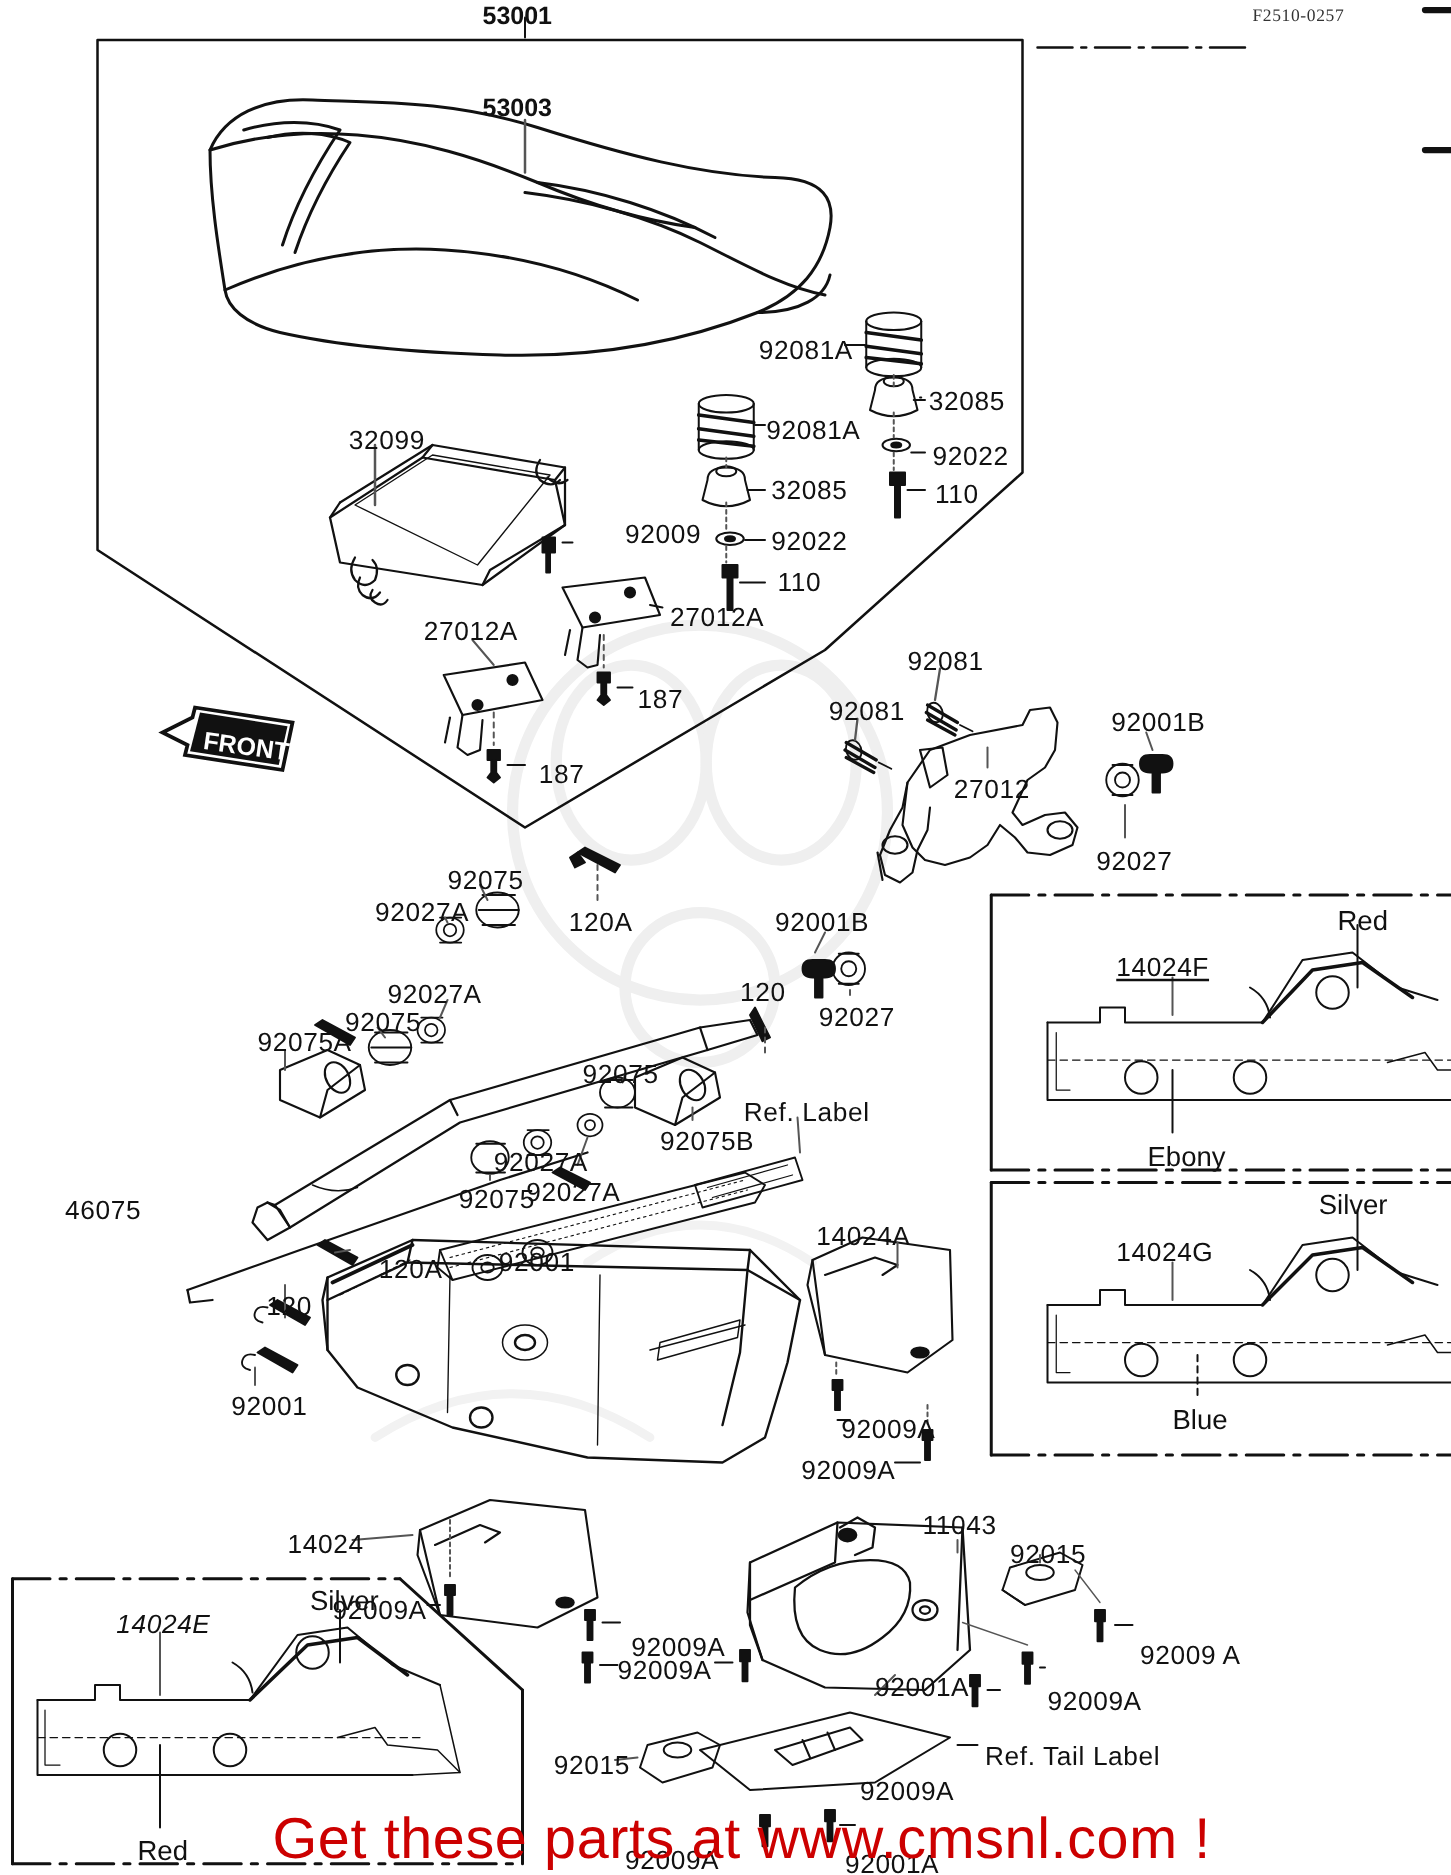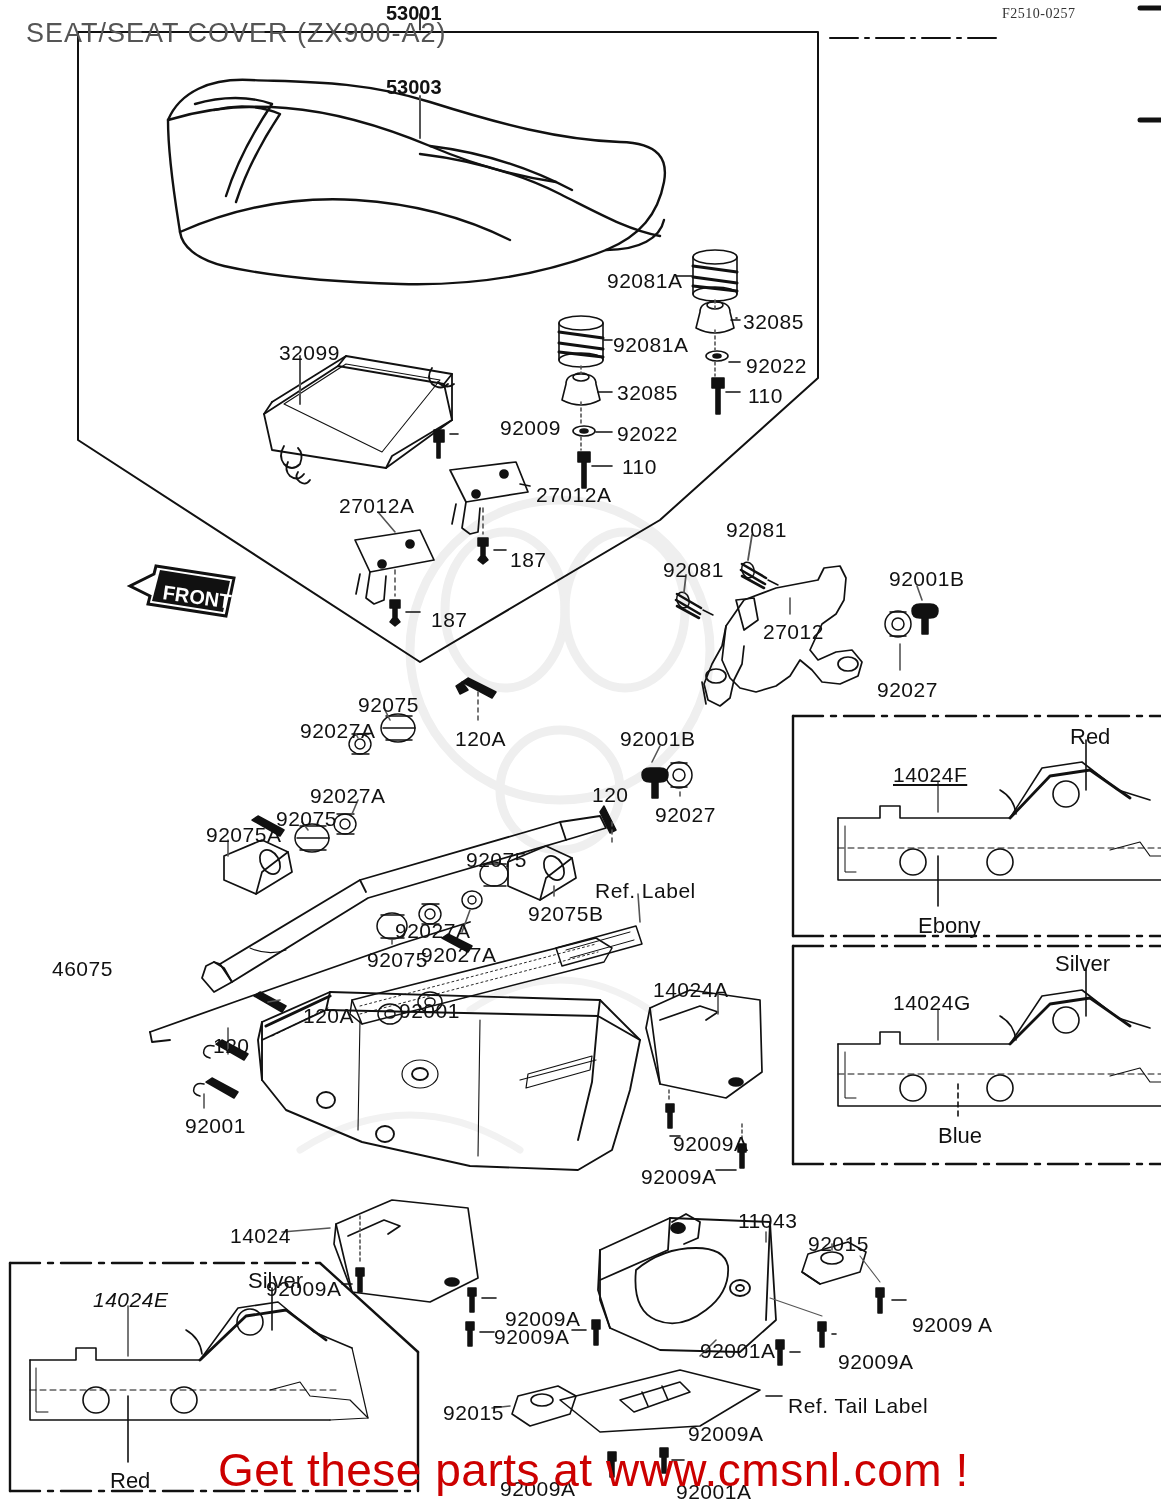--- a/index.html
+++ b/index.html
@@ -451,21 +451,20 @@
         <path d="M36 1368 L36 1412 L48 1412" stroke-width="1"></path>
         <path d="M270 1390 L300 1382 L310 1396 L350 1400 L368 1418" stroke-width="1.2"></path>
         <path d="M352 1348 L368 1418 L330 1420" stroke-width="1.2"></path>
       </g>
       <path d="M128 1306 L128 1356" stroke="#555" stroke-width="1.6"></path>
       <path d="M272 1288 L272 1330" stroke="#111" stroke-width="1.6"></path>
       <path d="M128 1462 L128 1396" stroke="#111" stroke-width="1.6"></path>
     </g>
   </svg>
 
-  <div class="title">SEAT/SEAT COVER (ZX900-A2)</div>
   <div class="refcode">F2510-0257</div>
 
   <div id="callout-layer">
       <div class="lbl bold" style="left: 386px; top: 2px;">53001</div>
       <div class="lbl bold" style="left: 386px; top: 76px;">53003</div>
       <div class="lbl" style="left: 607px; top: 269px;">92081A</div>
       <div class="lbl" style="left: 743px; top: 310px;">32085</div>
       <div class="lbl" style="left: 613px; top: 333px;">92081A</div>
       <div class="lbl" style="left: 746px; top: 354px;">92022</div>
       <div class="lbl" style="left: 617px; top: 381px;">32085</div>

